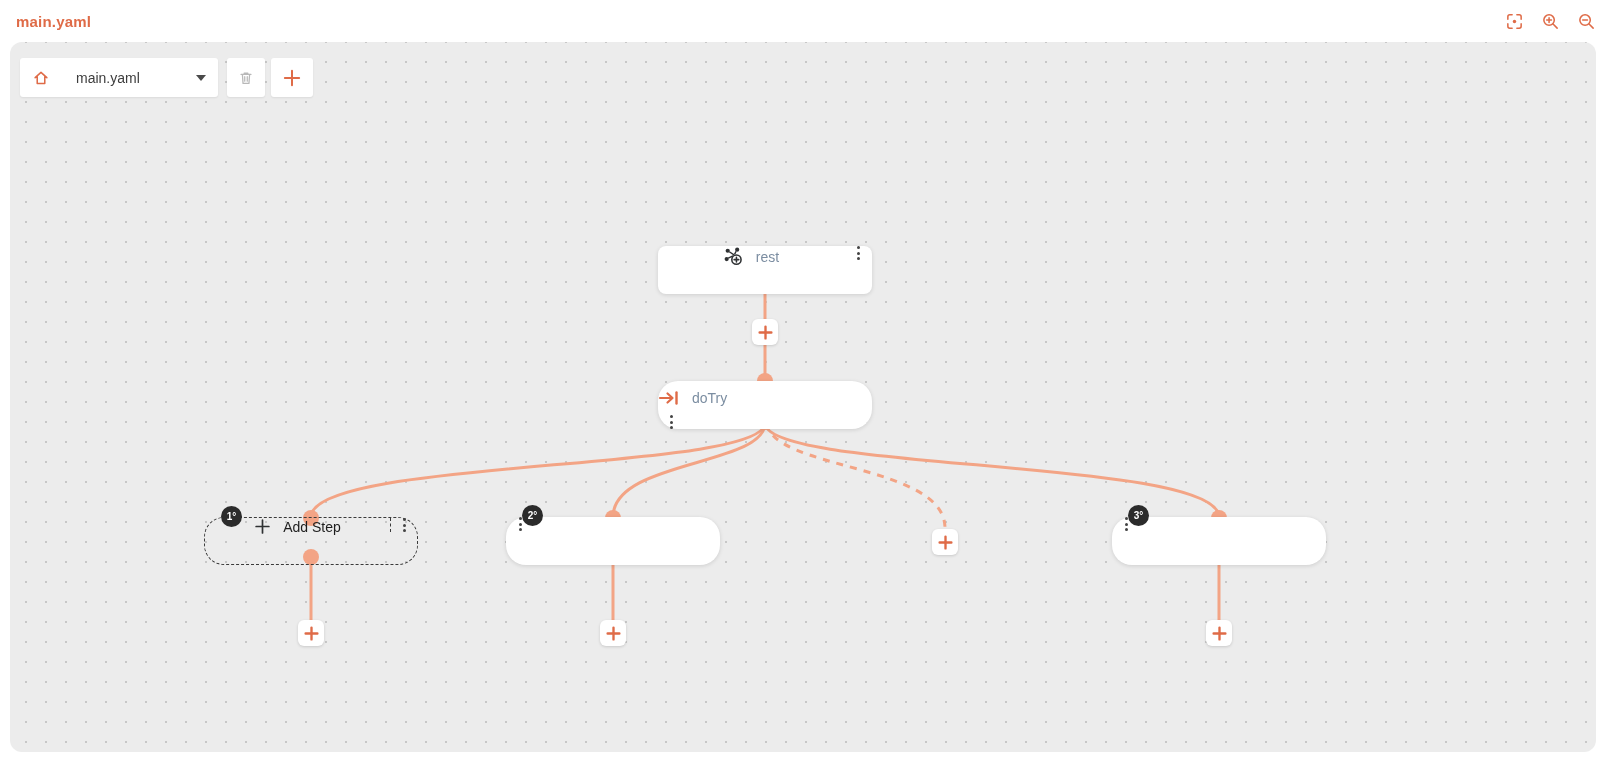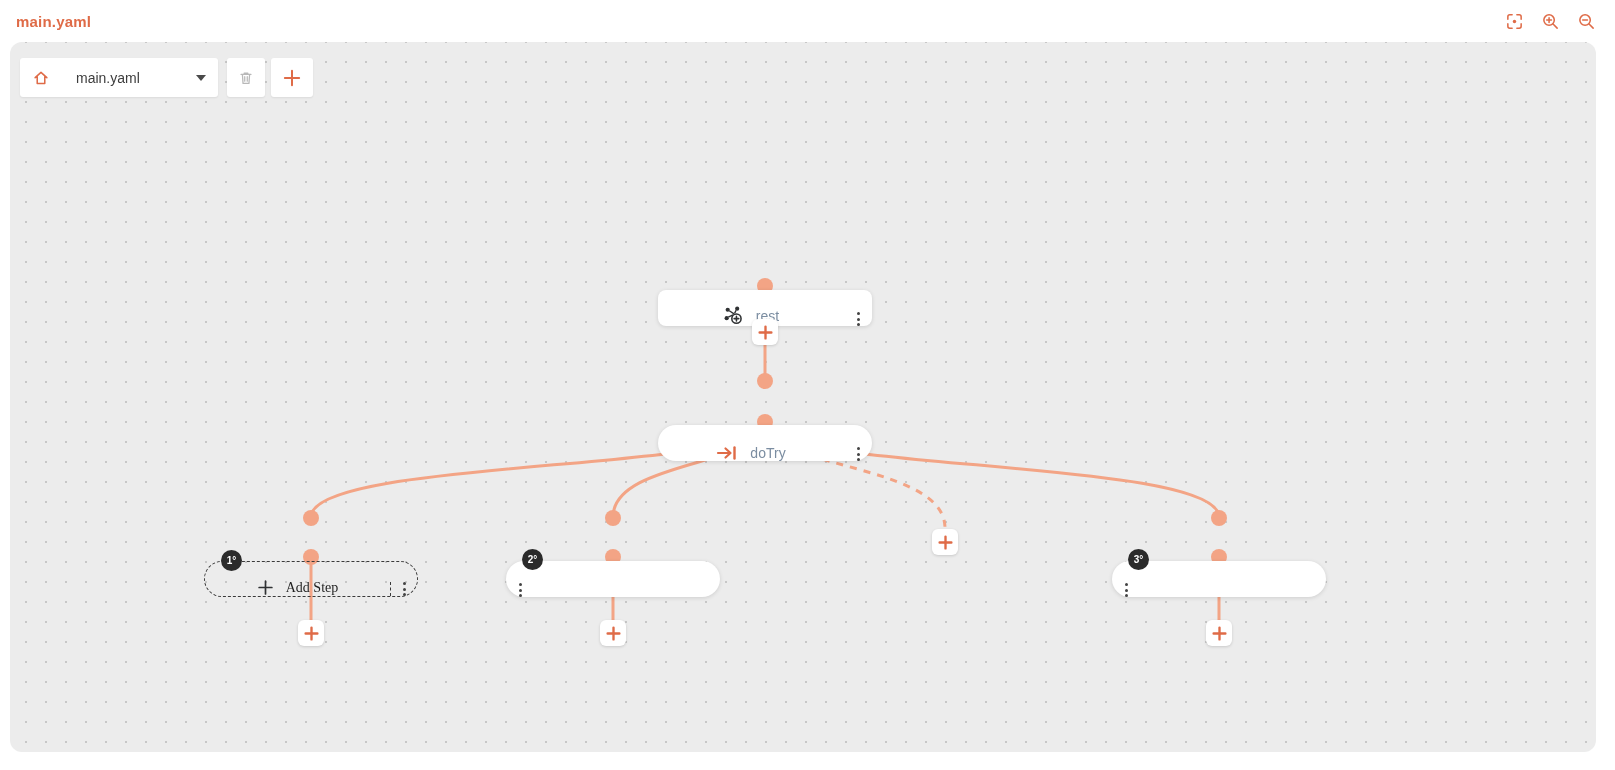--- a/index.html
+++ b/index.html
@@ -39,28 +39,28 @@
   .trash-btn{ width:38px; margin-left:9px; color:#b8b8b8; }
   .addroute-btn{ width:42px; margin-left:6px; color:var(--accent); }
 
   
   .edges{ position:absolute; inset:0; width:100%; height:100%; pointer-events:none; color:var(--connector); }
   .edges path{ fill:none; stroke:currentColor; stroke-width:3; }
   .edges path.dashed{ stroke-dasharray:7 7; }
   .edges circle{ fill:currentColor; }
 
   
-  .node{ position:absolute; width:214px; height:36px; background:#fff; display:flex;
-         align-items:flex-end; box-shadow:0 1px 4px rgba(0,0,0,.13); cursor:pointer;margin-top:44px; }
+  .node{ position:absolute; width:214px; height:48px; background:#fff; display:flex;
+         align-items:flex-start; box-shadow:0 1px 4px rgba(0,0,0,.13); cursor:pointer; }
   .node.rect{ border-radius:8px; }
   .node.pill{ border-radius:20px; }
   .node.ghost{ background:transparent; box-shadow:none; border:1.6px dashed #3a3a3a; }
   .node-body{ flex:1; display:flex; align-items:center; justify-content:center; gap:12px; }
   .node-label{ font-size:14px; color:var(--node-label); }
-  .ghost .node-label{ color:#1d1d1d;font-family:Liberation Serif, serif; }
+  .ghost .node-label{ color:#1d1d1d; }
   .divider{ width:1px; background:#ececec; margin:0; }
   .kebab{ width:27px; background:none; border:none; cursor:pointer;
           display:flex; flex-direction:column; align-items:center; justify-content:center; gap:2.5px; }
   .kebab i{ width:3px; height:3px; border-radius:50%; background:#434343; }
   .ghost .kebab{ border-left:1.6px dashed #3a3a3a; }
   .badge{ position:absolute; left:16px; top:-12px; width:21px; height:21px; border-radius:50%;
           background:var(--badge-bg); color:#fff; font-size:10px; font-weight:700;
           display:flex; align-items:center; justify-content:center; }
 
   
@@ -160,21 +160,21 @@
           <i></i>
         </button>
     </div>
 
     <button class="plus-sq" style="left:742px; top:277px;">
       <svg width="15" height="15" viewBox="0 0 14 14">
         <path d="M7 1.5 V12.5 M1.5 7 H12.5" stroke="currentColor" stroke-width="2.2" stroke-linecap="round"></path>
       </svg>
     </button>
 
-    <div class="node pill" style="left:648px; top:339px;">
+    <div class="node pill" style="left:648px; top:339px;flex-direction:column;">
       <div class="node-body">
         <svg style="color:var(--accent)" width="22" height="16" viewBox="0 0 22 16">
           <path d="M2 8 H13" stroke="currentColor" stroke-width="2.2" stroke-linecap="round"></path>
           <path d="M9.5 3.5 L14.5 8 L9.5 12.5" fill="none" stroke="currentColor" stroke-width="2.2" stroke-linecap="round" stroke-linejoin="round"></path>
           <path d="M18.5 2.5 V13.5" stroke="currentColor" stroke-width="2.4" stroke-linecap="round"></path>
         </svg>
         <span class="node-label">doTry</span>
       </div>
       <div class="divider"></div>
       <button class="kebab">

